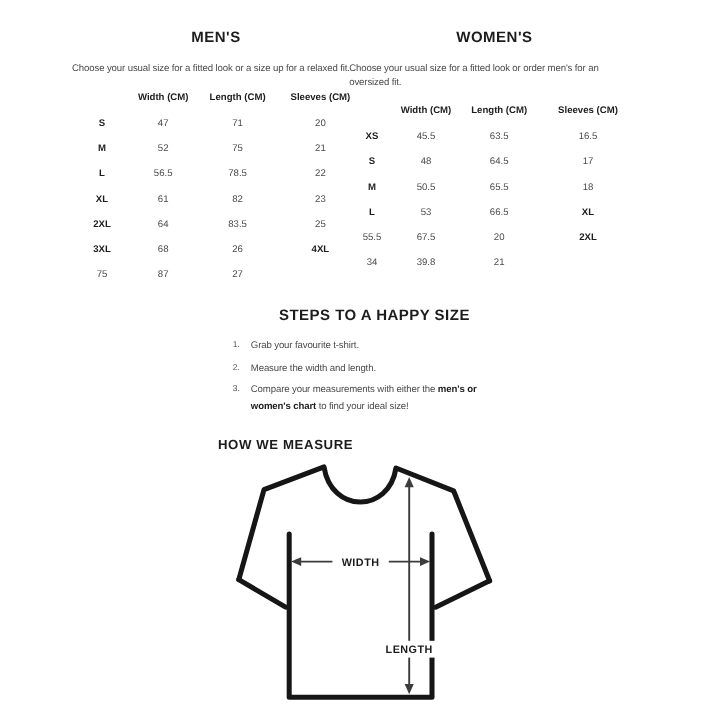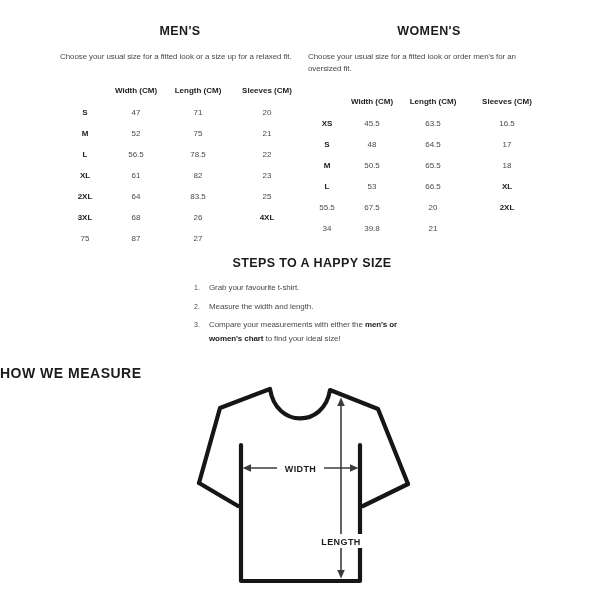--- a/index.html
+++ b/index.html
@@ -4,39 +4,39 @@
 <style>
   html,body{margin:0;padding:0;background:#fff;}
   body{font-family:"Liberation Sans",sans-serif;}
   .page{position:relative;width:600px;height:600px;background:#ffffff;overflow:hidden;color:#1c1c1c;padding-left:12px;}
 
   .section-title{margin:0;font-size:12.5px;font-weight:bold;letter-spacing:.4px;text-align:center;color:#1c1c1c;}
   .desc{margin:13px 0 0 0;font-size:8px;line-height:11.5px;letter-spacing:-.1px;color:#4a4a4a;}
 
   .size-block{position:absolute;top:24px;}
   .size-block.men{left:60px;width:240px;}
-  .size-block.women{left:308px;width:242px;}
+  .size-block.women{left:291px;width:242px;}
   .size-block.women .desc{width:242px;}
 
-  .size-table{display:grid;margin-top:16px;}
+  .size-table{display:grid;margin-top:6px;}
   .men .size-table{grid-template-columns:50px 52px 72px 66px;}
   .women .size-table{grid-template-columns:38px 52px 70px 78px;}
   .cell{display:flex;align-items:center;justify-content:center;white-space:nowrap;}
   .th{font-size:8px;font-weight:bold;color:#1c1c1c;height:23px;}
   .td{font-size:8px;color:#4a4a4a;height:21px;}
   .td.size-label{font-weight:bold;color:#1c1c1c;}
 
   .steps-title{position:absolute;top:256px;left:12px;width:600px;}
   .steps-list{position:absolute;top:281px;left:194px;width:205px;}
   .step{display:flex;margin-bottom:5px;}
   .step-num{flex:none;width:15px;font-size:7px;line-height:13px;color:#4a4a4a;}
   .step-text{font-size:8px;line-height:13.5px;letter-spacing:-.1px;color:#4a4a4a;}
   .step-text .bold{font-weight:bold;color:#1c1c1c;}
 
-  .measure-title{position:absolute;top:365px;left:0;width:476px;margin:0;font-size:14px;font-weight:bold;letter-spacing:.5px;color:#1c1c1c;}
+  .measure-title{position:absolute;top:365px;left:0;width:476px;margin:0;font-size:11px;font-weight:bold;letter-spacing:.5px;text-align:center;color:#1c1c1c;}
   .tshirt-svg{position:absolute;left:180px;top:378px;}
   .tshirt-svg text{font-family:"Liberation Sans",sans-serif;font-weight:bold;font-size:9px;fill:#1c1c1c;letter-spacing:.4px;}
 </style>
 </head>
 <body>
 
 <div class="page">
 
   <section class="size-block men">
     <h2 class="section-title">MEN'S</h2>

